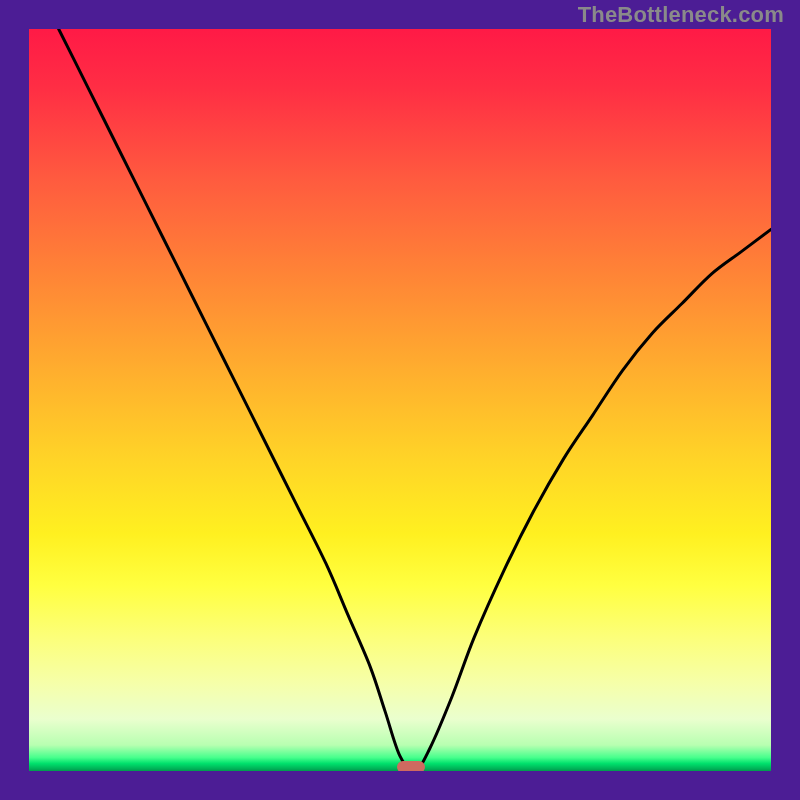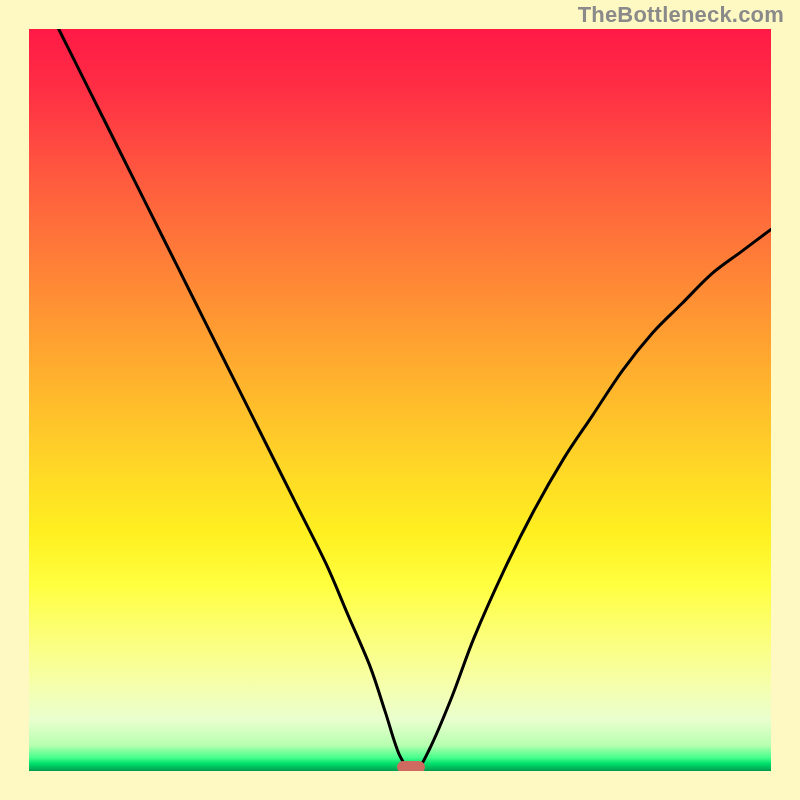--- a/index.html
+++ b/index.html
@@ -9,21 +9,21 @@
     height: 800px;
     background: #000;
     overflow: hidden;
   }
   .frame {
     position: absolute;
     left: 0;
     top: 0;
     width: 800px;
     height: 800px;
-    background: #fef9c3;
+    background: #4c1d95;
   }
   .watermark {
     position: absolute;
     top: 2px;
     right: 16px;
     font-family: Arial, Helvetica, sans-serif;
     font-size: 22px;
     font-weight: 600;
     color: #8a8a8a;
     letter-spacing: 0.2px;

